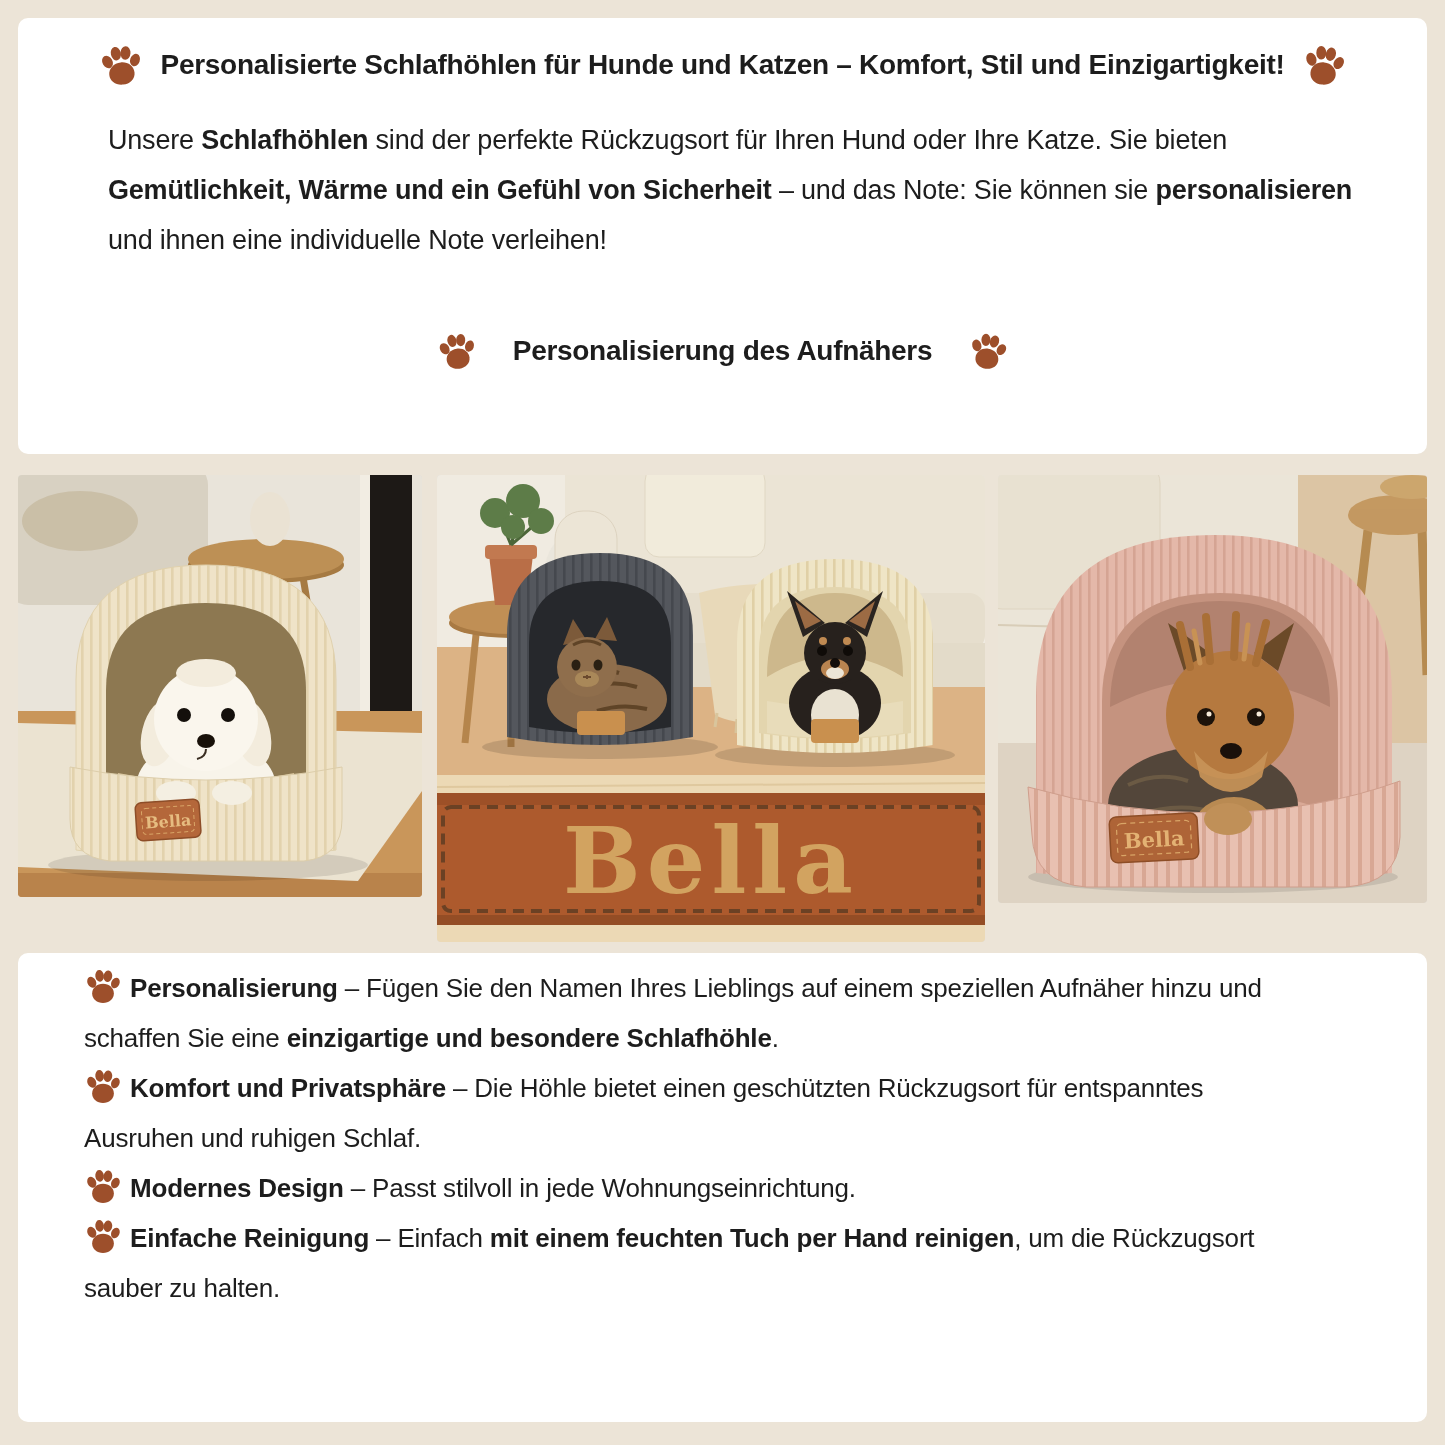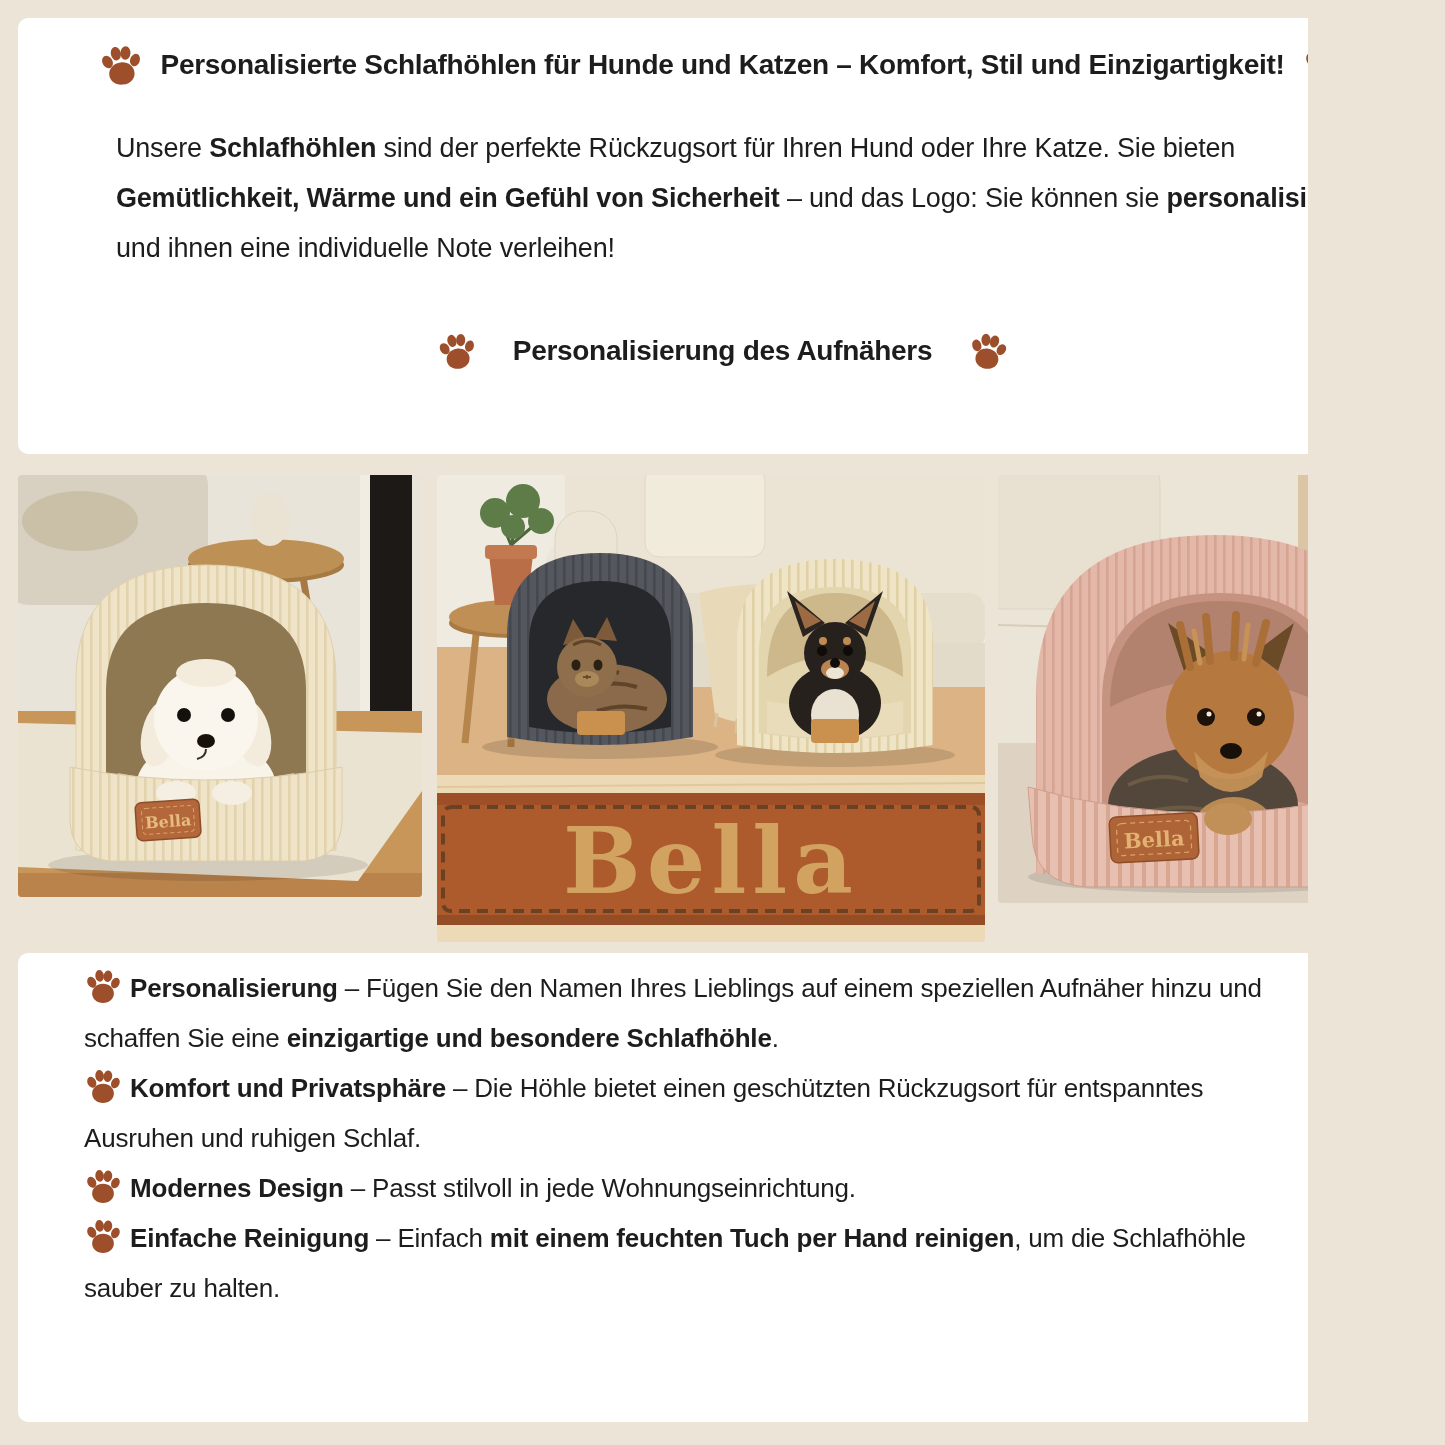--- a/index.html
+++ b/index.html
@@ -1,29 +1,29 @@
 <!DOCTYPE html>
 <html><head>
 <meta charset="utf-8">
 <style>
   html,body{margin:0;padding:0;}
   body{font-family:"Liberation Sans",sans-serif;background:#ece4d7;}
-  .page{position:relative;width:1308px;height:1445px;background:#ece4d7;overflow:hidden;}
+  .page{position:relative;width:1445px;height:1445px;background:#ece4d7;overflow:hidden;}
   .card{position:absolute;left:18px;width:1409px;background:#ffffff;border-radius:10px;overflow:hidden;}
   .card-top{top:18px;height:436px;}
   .card-bottom{top:953px;height:469px;}
   .heading-row{position:absolute;left:0;right:0;display:flex;align-items:center;justify-content:center;gap:18px;white-space:nowrap;}
   .h1-row{top:26px;}
   .h2-row{top:314px;gap:36px;}
   .heading-text{font-size:28px;font-weight:700;color:#1d1d1d;letter-spacing:-0.3px;}
   .paw{color:#9d4f2b;flex:0 0 auto;}
   .paw-lg{width:44px;height:42px;}
   .paw-md{width:40px;height:38px;}
   .paw-inline{width:38px;height:36px;vertical-align:-7px;margin-right:8px;color:#9d4f2b;}
-  .body-par{position:absolute;left:90px;width:1290px;margin:8px;font-size:27px;line-height:50px;color:#1d1d1d;letter-spacing:-0.2px;}
+  .body-par{position:absolute;left:90px;width:1290px;margin:0;font-size:27px;line-height:50px;color:#1d1d1d;letter-spacing:-0.2px;}
   .p1{top:97px;}
   .p2{top:361px;}
   .features{position:absolute;left:66px;top:10px;right:40px;}
   .feature{margin:0;font-size:26px;line-height:50px;color:#1d1d1d;letter-spacing:-0.2px;}
   strong{font-weight:700;}
   .photo{position:absolute;top:475px;border-radius:4px;overflow:hidden;background:#ddd;}
   .photo svg{display:block;}
   .photo-left{left:18px;width:404px;height:422px;}
   .photo-middle{left:437px;width:548px;height:467px;}
   .photo-right{left:998px;width:429px;height:428px;}
@@ -47,21 +47,21 @@
   <section class="card card-top">
     <div class="heading-row h1-row">
       <svg class="paw paw-lg" style="transform:rotate(-6deg)">
           <use href="#paw"></use>
         </svg>
       <span class="heading-text">Personalisierte Schlafhöhlen für Hunde und Katzen – Komfort, Stil und Einzigartigkeit!</span>
       <svg class="paw paw-lg" style="transform:rotate(6deg)">
           <use href="#paw"></use>
         </svg>
     </div>
-    <p class="body-par p1"><span>Unsere </span><strong>Schlafhöhlen</strong><span> sind der perfekte Rückzugsort für Ihren Hund oder Ihre Katze. Sie bieten</span><br><strong>Gemütlichkeit, Wärme und ein Gefühl von Sicherheit</strong><span> – und das Logo: Sie können sie </span><strong>personalisieren</strong><br><span>und ihnen eine individuelle Note verleihen!</span></p>
+    <p class="body-par p1"><span>Unsere </span><strong>Schlafhöhlen</strong><span> sind der perfekte Rückzugsort für Ihren Hund oder Ihre Katze. Sie bieten</span><br><strong>Gemütlichkeit, Wärme und ein Gefühl von Sicherheit</strong><span> – und das Note: Sie können sie </span><strong>personalisieren</strong><br><span>und ihnen eine individuelle Note verleihen!</span></p>
 
     <div class="heading-row h2-row">
       <svg class="paw paw-md" style="transform:rotate(-8deg)">
           <use href="#paw"></use>
         </svg>
       <span class="heading-text">Personalisierung des Aufnähers</span>
       <svg class="paw paw-md" style="transform:rotate(8deg)">
           <use href="#paw"></use>
         </svg>
     </div>
@@ -275,17 +275,17 @@
             <use href="#paw"></use>
           </svg><span><strong>Personalisierung</strong><span> – Fügen Sie den Namen Ihres Lieblings auf einem speziellen Aufnäher hinzu und</span><br><span>schaffen Sie eine </span><strong>einzigartige und besondere Schlafhöhle</strong><span>.</span></span></p>
       <p class="feature"><svg class="paw-inline">
             <use href="#paw"></use>
           </svg><span><strong>Komfort und Privatsphäre</strong><span> – Die Höhle bietet einen geschützten Rückzugsort für entspanntes</span><br><span>Ausruhen und ruhigen Schlaf.</span></span></p>
       <p class="feature"><svg class="paw-inline">
             <use href="#paw"></use>
           </svg><span><strong>Modernes Design</strong><span> – Passt stilvoll in jede Wohnungseinrichtung.</span></span></p>
       <p class="feature"><svg class="paw-inline">
             <use href="#paw"></use>
-          </svg><span><strong>Einfache Reinigung</strong><span> – Einfach </span><strong>mit einem feuchten Tuch per Hand reinigen</strong><span>, um die Schlafhöhle</span><br><span>sauber zu halten.</span></span></p>
+          </svg><span><strong>Einfache Reinigung</strong><span> – Einfach </span><strong>mit einem feuchten Tuch per Hand reinigen</strong><span>, um die Rückzugsort</span><br><span>sauber zu halten.</span></span></p>
     </div>
   </section>
 
 </div>
 
 </body></html>

